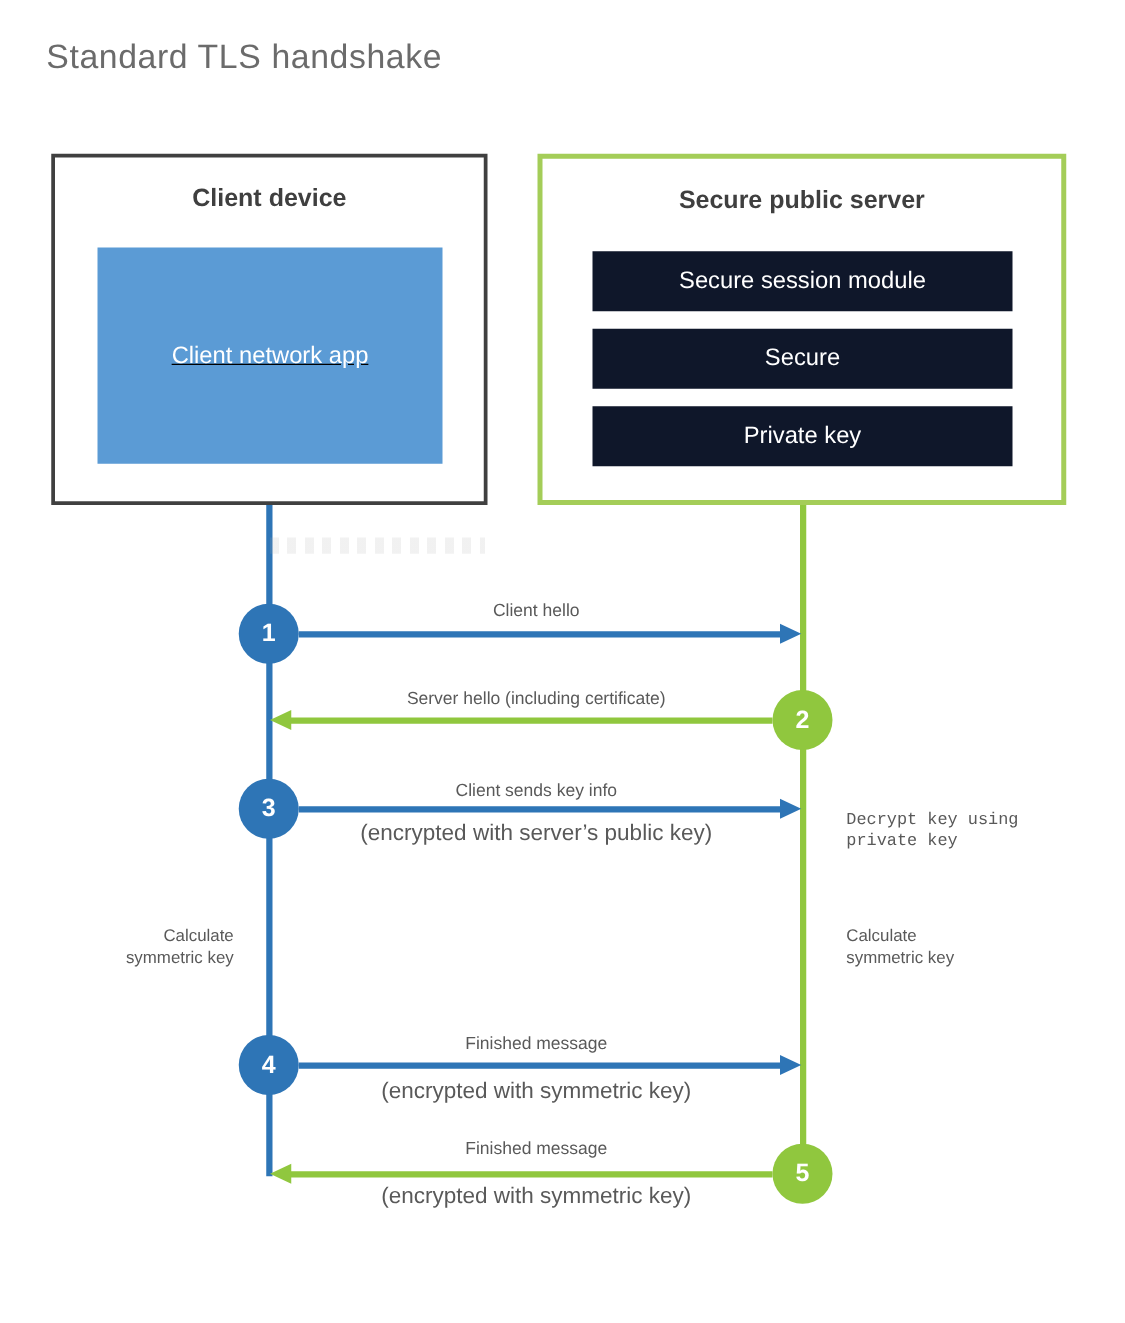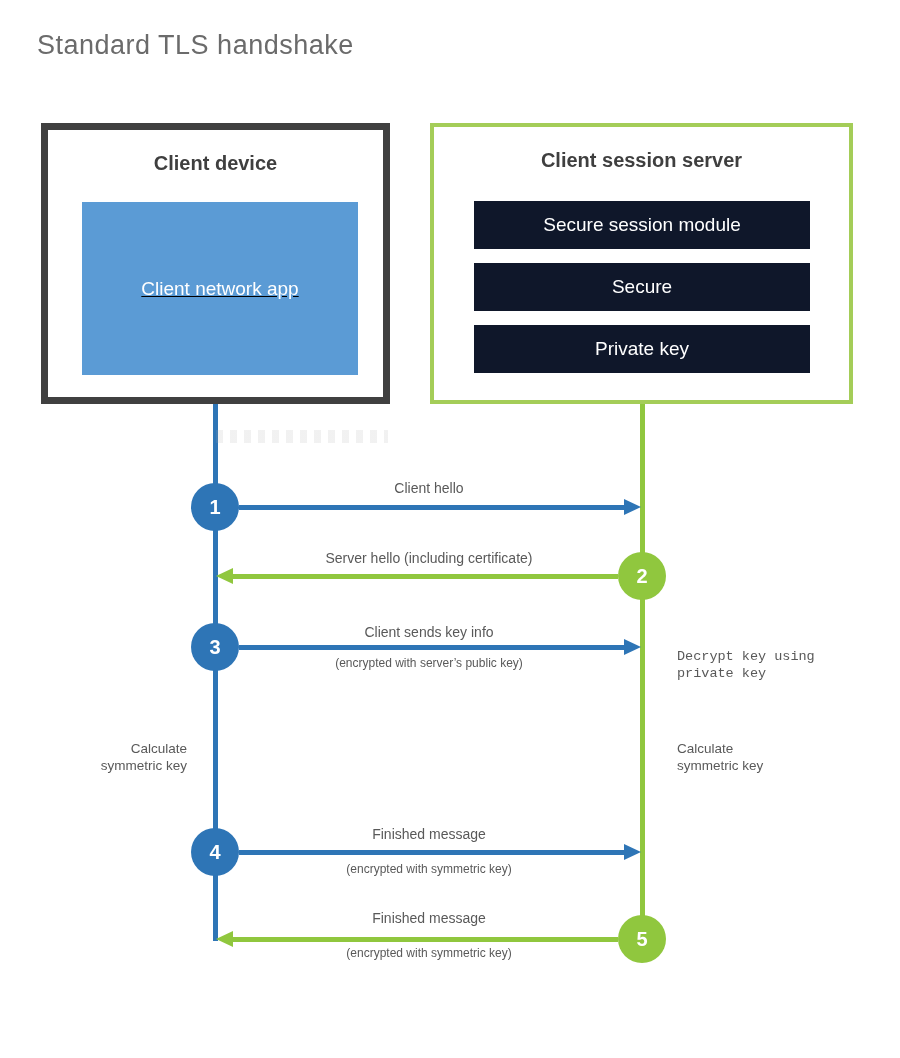--- a/index.html
+++ b/index.html
@@ -24,21 +24,21 @@
     letter-spacing: 0.5px;
   }
 
   
   .entity-box {
     position: absolute;
     top: 123px;
     height: 281px;
     background: #ffffff;
   }
-  .client-box  { left: 41px;  width: 349px; border: 7px solid #404040; }
+  .client-box  { left: 41px;  width: 349px; border: 3px solid #404040; }
   .server-box  { left: 430px; width: 423px; border: 4px solid #a4cd58; }
 
   .box-title {
     position: absolute;
     top: 22px;
     left: 0;
     width: 100%;
     text-align: center;
     font-size: 20px;
     font-weight: 700;
@@ -166,21 +166,21 @@
     width: 598px;
     text-align: center;
     font-size: 14px;
     color: #595959;
   }
   .msg-sub {
     position: absolute;
     left: 130px;
     width: 598px;
     text-align: center;
-    font-size: 12px;
+    font-size: 18px;
     color: #595959;
   }
   .l1 { top: 480px; }
   .l2 { top: 550px; }
   .l3 { top: 624px; }  .s3 { top: 656px; }
   .l4 { top: 826px; }  .s4 { top: 862px; }
   .l5 { top: 910px; }  .s5 { top: 946px; }
 
   
   .side-note {
@@ -202,21 +202,21 @@
   <div class="page-title">Standard TLS handshake</div>
 
   <div class="entity-box client-box">
     <div class="box-title">Client device</div>
     <div class="client-app">
       <span>Client network app</span>
     </div>
   </div>
 
   <div class="entity-box server-box">
-    <div class="box-title">Client session server</div>
+    <div class="box-title">Secure public server</div>
     <div class="server-bar bar-1">Secure session module</div>
     <div class="server-bar bar-2">Secure</div>
     <div class="server-bar bar-3">Private key</div>
   </div>
 
   <div class="vline blue"></div>
   <div class="vline green"></div>
   <div class="faint-dashes"></div>
 
   <div class="step-circle blue c1">1</div>

